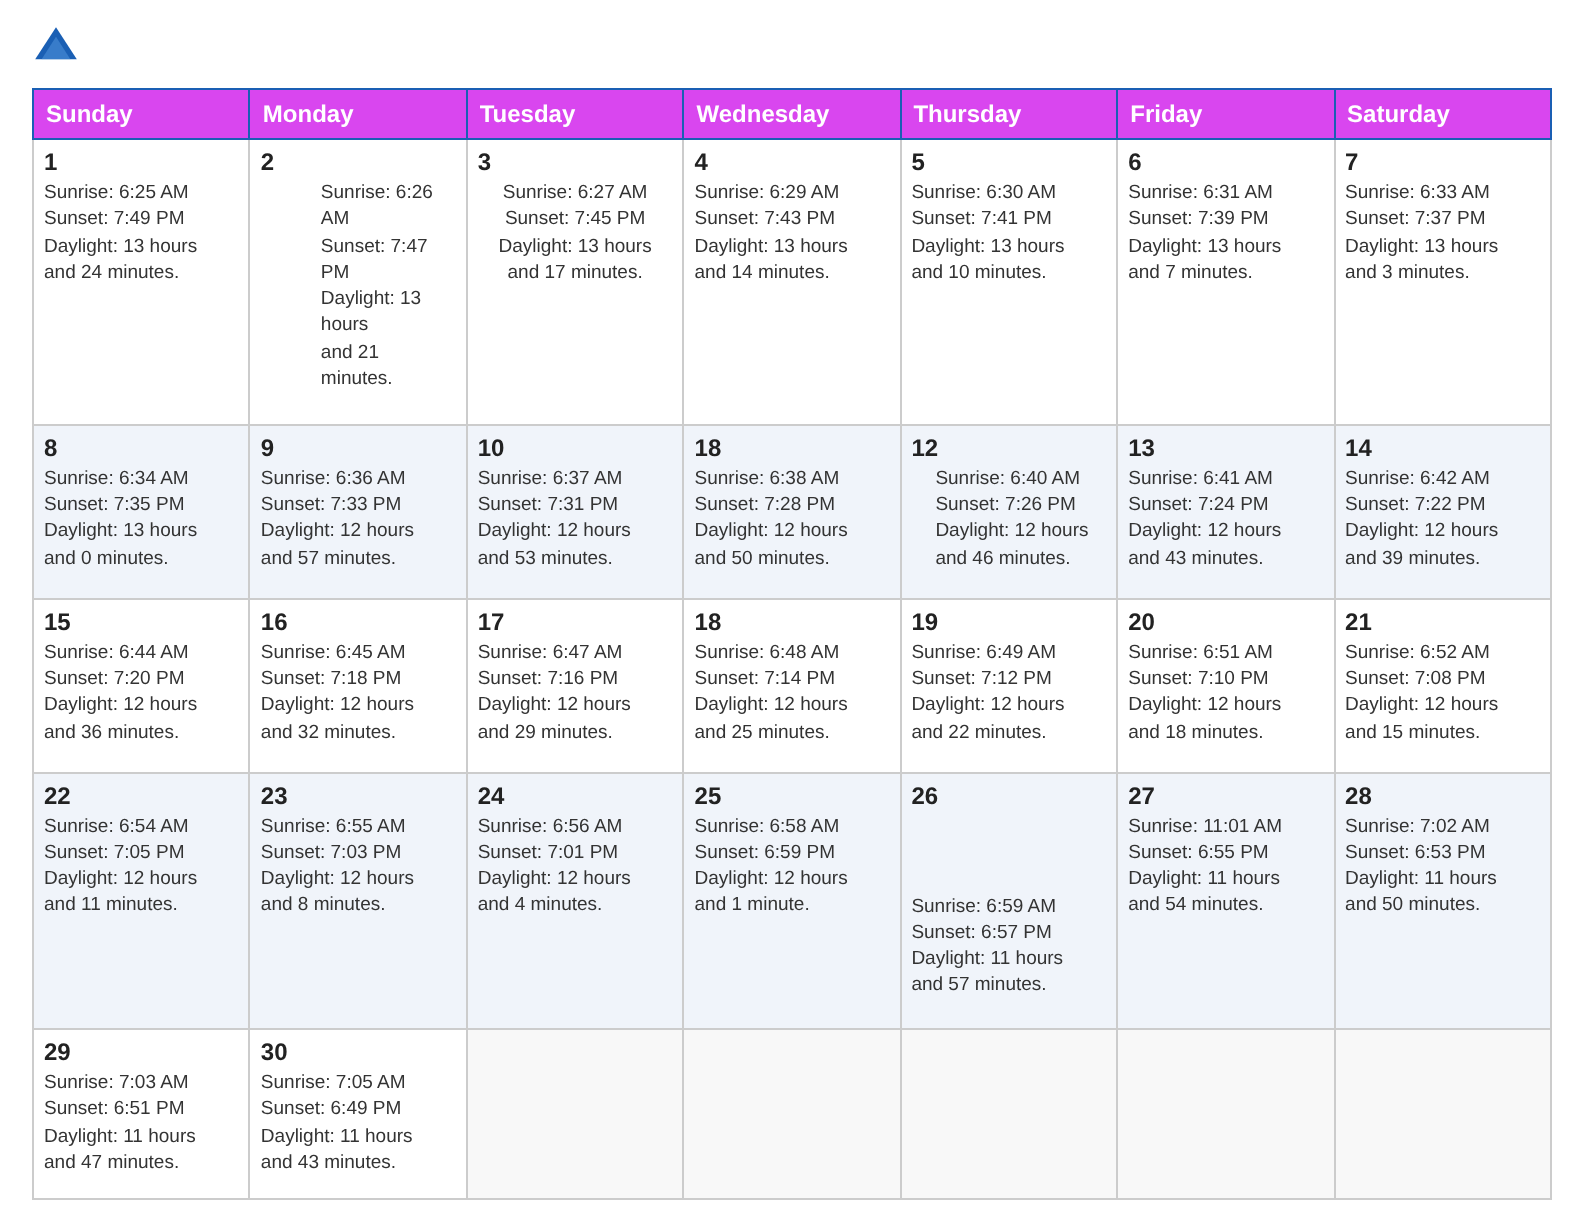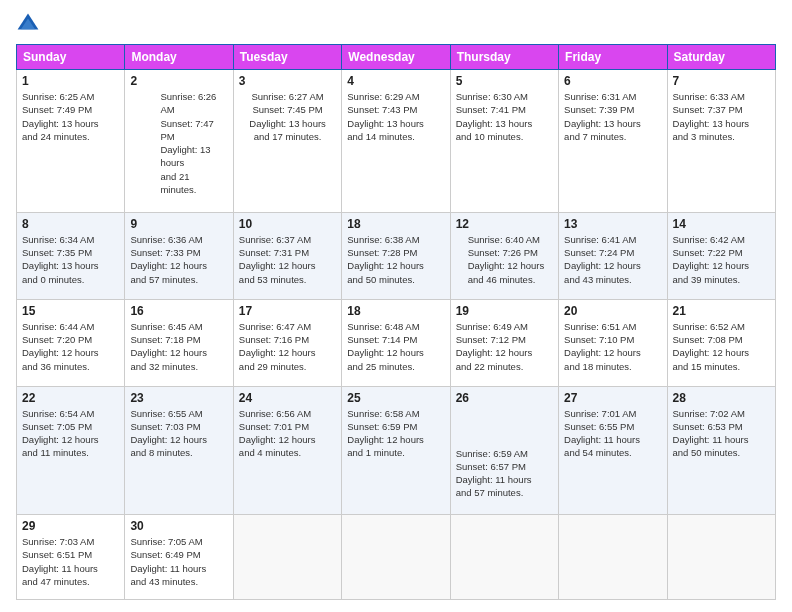--- a/index.html
+++ b/index.html
@@ -313,21 +313,21 @@
           </td>
           <td>
             <span class="day-num">26</span>
             <div class="day-info" style="white-space: pre-line; margin-top: 42px;">Sunrise: 6:59 AM
 Sunset: 6:57 PM
 Daylight: 11 hours
 and 57 minutes.</div>
           </td>
           <td>
             <span class="day-num">27</span>
-            <div class="day-info" style="white-space: pre-line;">Sunrise: 7:01 AM
+            <div class="day-info" style="white-space: pre-line;">Sunrise: 11:01 AM
 Sunset: 6:55 PM
 Daylight: 11 hours
 and 54 minutes.</div>
           </td>
           <td>
             <span class="day-num">28</span>
             <div class="day-info" style="white-space: pre-line;">Sunrise: 7:02 AM
 Sunset: 6:53 PM
 Daylight: 11 hours
 and 50 minutes.</div>

